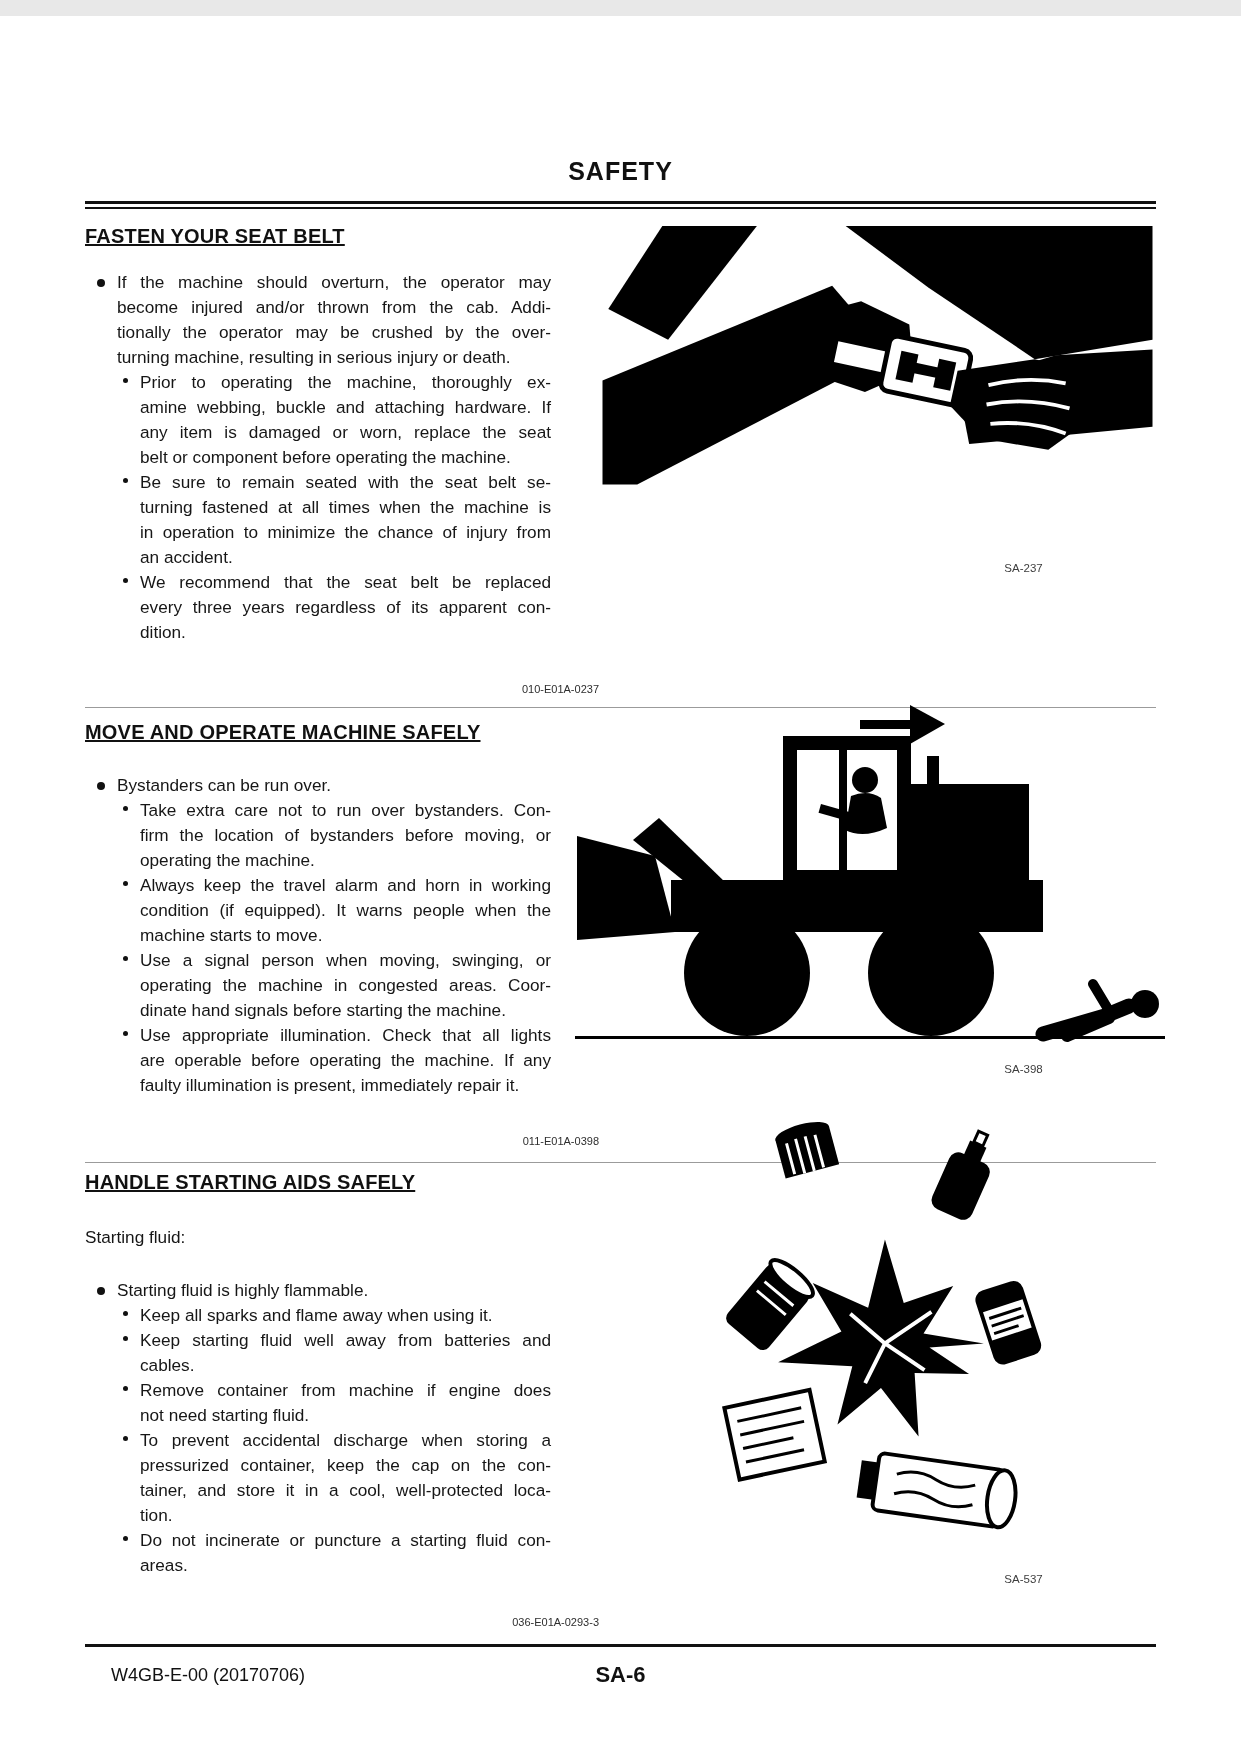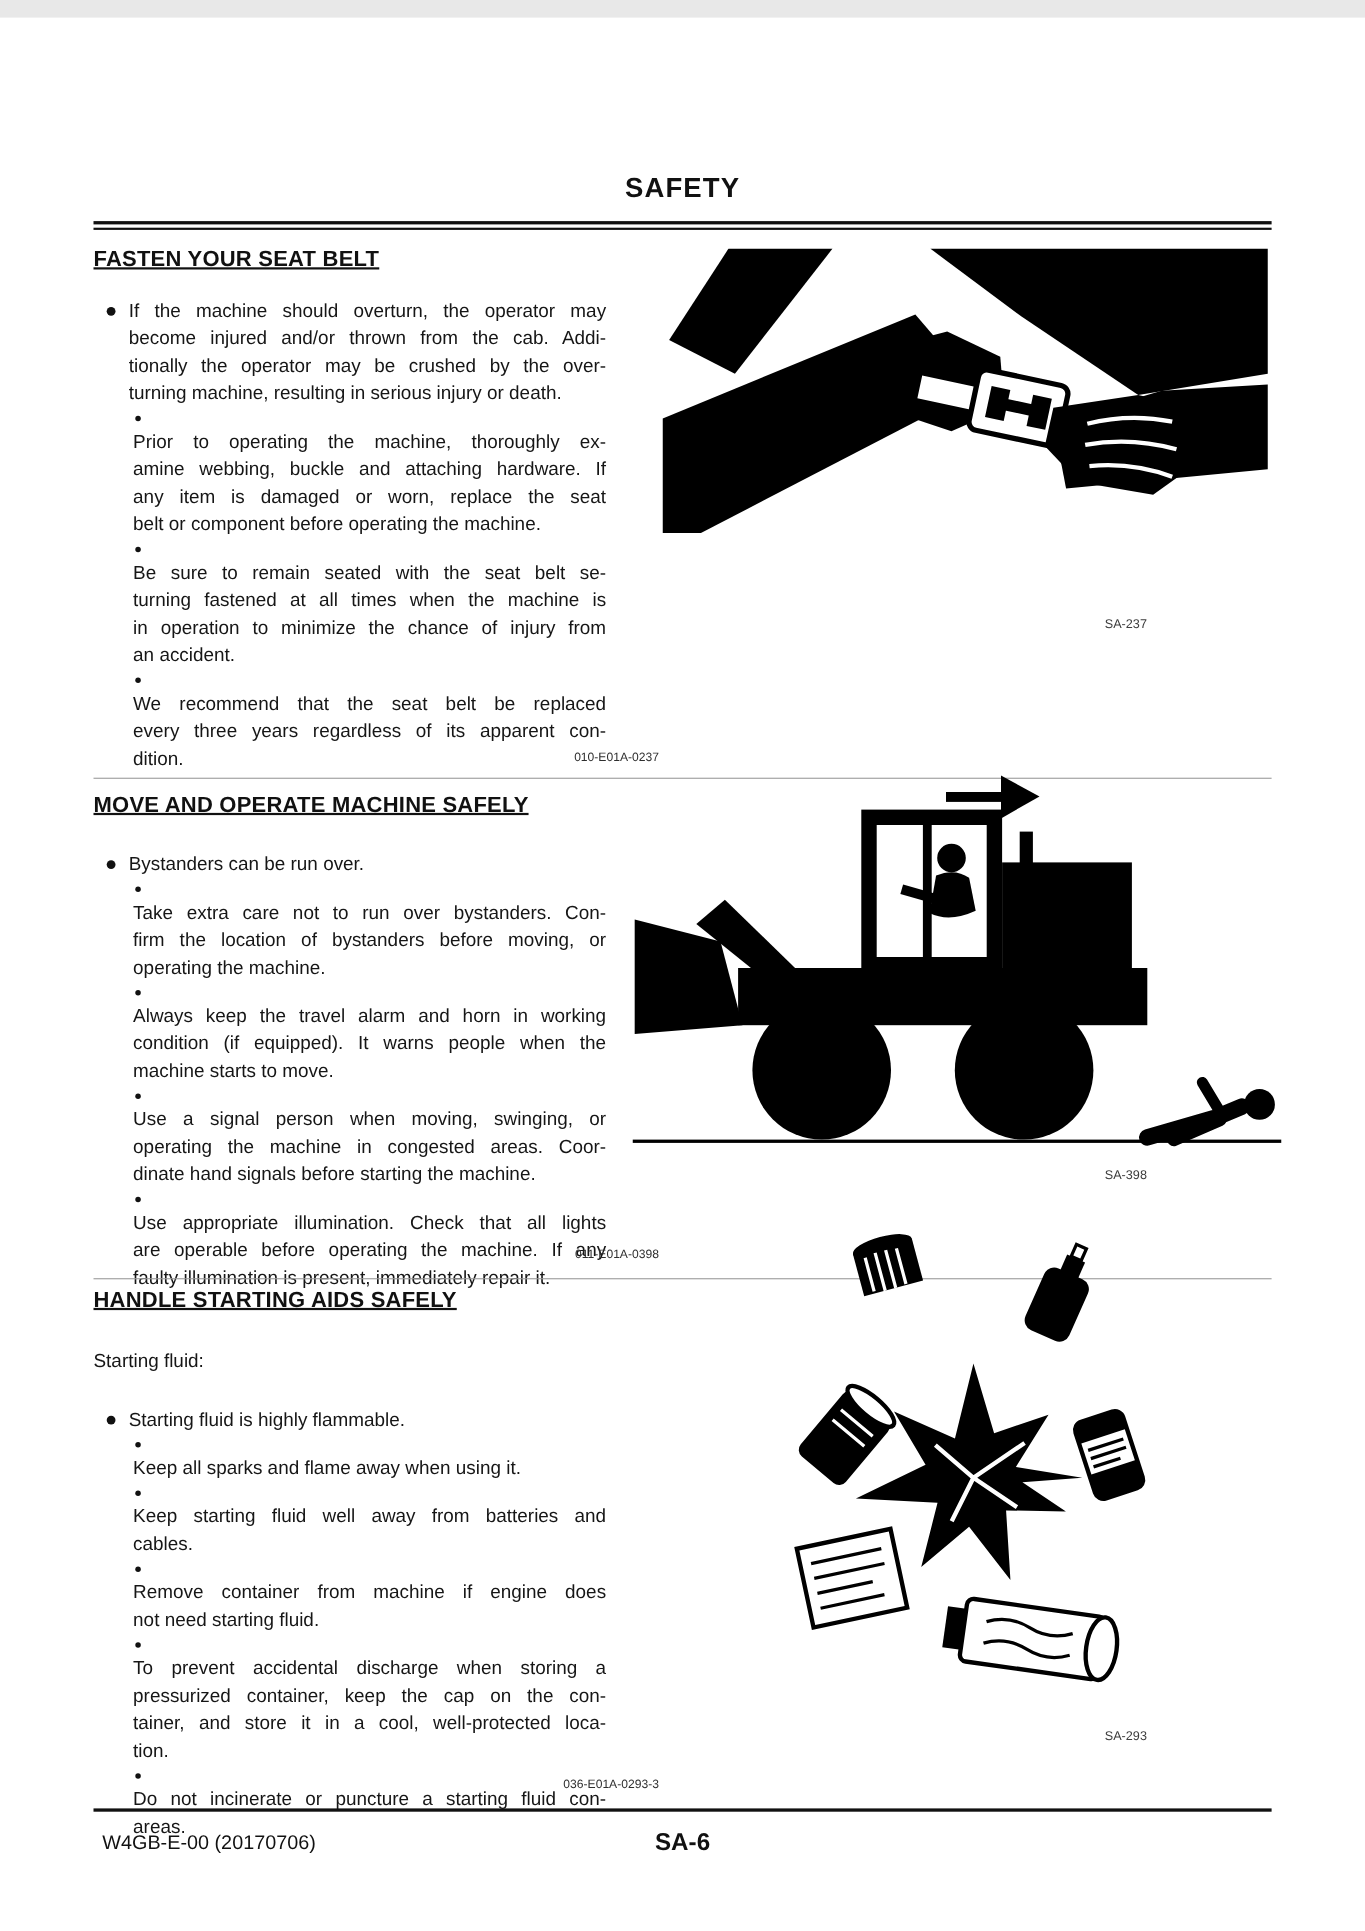--- a/index.html
+++ b/index.html
@@ -23,21 +23,21 @@
   #heading-2 { top:705px;text-align:right; }
   #heading-3 { top:1155px; }
   .list { position:absolute; left:85px; width:466px; font-size:17.2px; line-height:25px; color:#161616; }
   #list-1 { top:254px; }
   #list-2 { top:757px; }
   #list-3 { top:1262px; }
   .intro { position:absolute; left:85px; top:1209px; font-size:17.2px; line-height:25px; color:#161616; }
   .li { display:flex; }
   .b1 { flex:0 0 20px; }
   .b1::after { content:''; display:block; width:8px; height:8px; border-radius:50%; background:#111; margin-top:9px; }
-  .li.l2 { padding-left:36px;flex-direction:column; }
+  .li.l2 { padding-left:36px; }
   .b2 { flex:0 0 19px; }
   .b2::after { content:''; display:block; width:5px; height:5px; border-radius:50%; background:#111; margin-top:8px; margin-left:2px; }
   .li.l1 { padding-left:12px; }
   .lines { flex:1; }
   .lines > div { text-align:justify; text-align-last:justify; }
   .lines > div:last-child { text-align-last:left; }
   .code { position:absolute; left:85px; width:514px; text-align:right; font-size:11px; color:#2e2e2e; }
   #code-1 { top:667px; }
   #code-2 { top:1119px; }
   #code-3 { top:1600px; }
@@ -46,21 +46,21 @@
   #divider-2 { top:1146px; }
   .fig { position:absolute; }
   #fig-1 { left:595px; top:210px; width:565px; height:275px; }
   #fig-2 { left:575px; top:672px; width:590px; height:356px; }
   #fig-3 { left:700px; top:1095px; width:360px; height:455px; }
   .fig-label { position:absolute; left:900px; width:247px; text-align:center; font-size:11.5px; color:#3d3d3d; }
   #fig-label-1 { top:546px; }
   #fig-label-2 { top:1047px; }
   #fig-label-3 { top:1557px; }
   .footer-rule { position:absolute; left:85px; top:1628px; width:1071px; height:3px; background:#111; }
-  .footer-left { position:absolute; left:93px; top:1649px; font-size:18px; color:#111; }
+  .footer-left { position:absolute; left:111px; top:1649px; font-size:18px; color:#111; }
   .footer-page { position:absolute; left:85px; top:1646px; width:1071px; text-align:center; font-size:22px; font-weight:bold; color:#111; }
 </style>
 </head>
 <body>
 
 <div class="page">
 
   <h1 class="page-title">SAFETY</h1>
   <div class="rule rule-thick"></div>
   <div class="rule rule-thin"></div>
@@ -274,21 +274,21 @@
       <rect x="30" y="290" width="88" height="74" fill="#fff" stroke="#000" stroke-width="4"></rect>
       <path d="M40,306 h66 M40,320 h66 M40,334 h52 M40,348 h60" stroke="#000" stroke-width="3"></path>
     </g>
     <g transform="rotate(8 245 385)">
       <rect x="175" y="355" width="128" height="58" rx="6" fill="#fff" stroke="#000" stroke-width="4"></rect>
       <ellipse cx="303" cy="384" rx="14" ry="29" fill="#fff" stroke="#000" stroke-width="4"></ellipse>
       <rect x="158" y="365" width="17" height="38" fill="#000"></rect>
       <path d="M195,374 q20,-9 40,0 q20,9 40,0 M195,394 q20,-9 40,0 q20,9 40,0" stroke="#000" stroke-width="3" fill="none"></path>
     </g>
   </svg>
-  <div class="fig-label" id="fig-label-3">SA-293</div>
+  <div class="fig-label" id="fig-label-3">SA-537</div>
 
   <div class="code" id="code-3">036-E01A-0293-3</div>
 
   <div class="footer-rule"></div>
   <div class="footer-left">W4GB-E-00 (20170706)</div>
   <div class="footer-page">SA-6</div>
 
 </div>
 
 </body></html>

